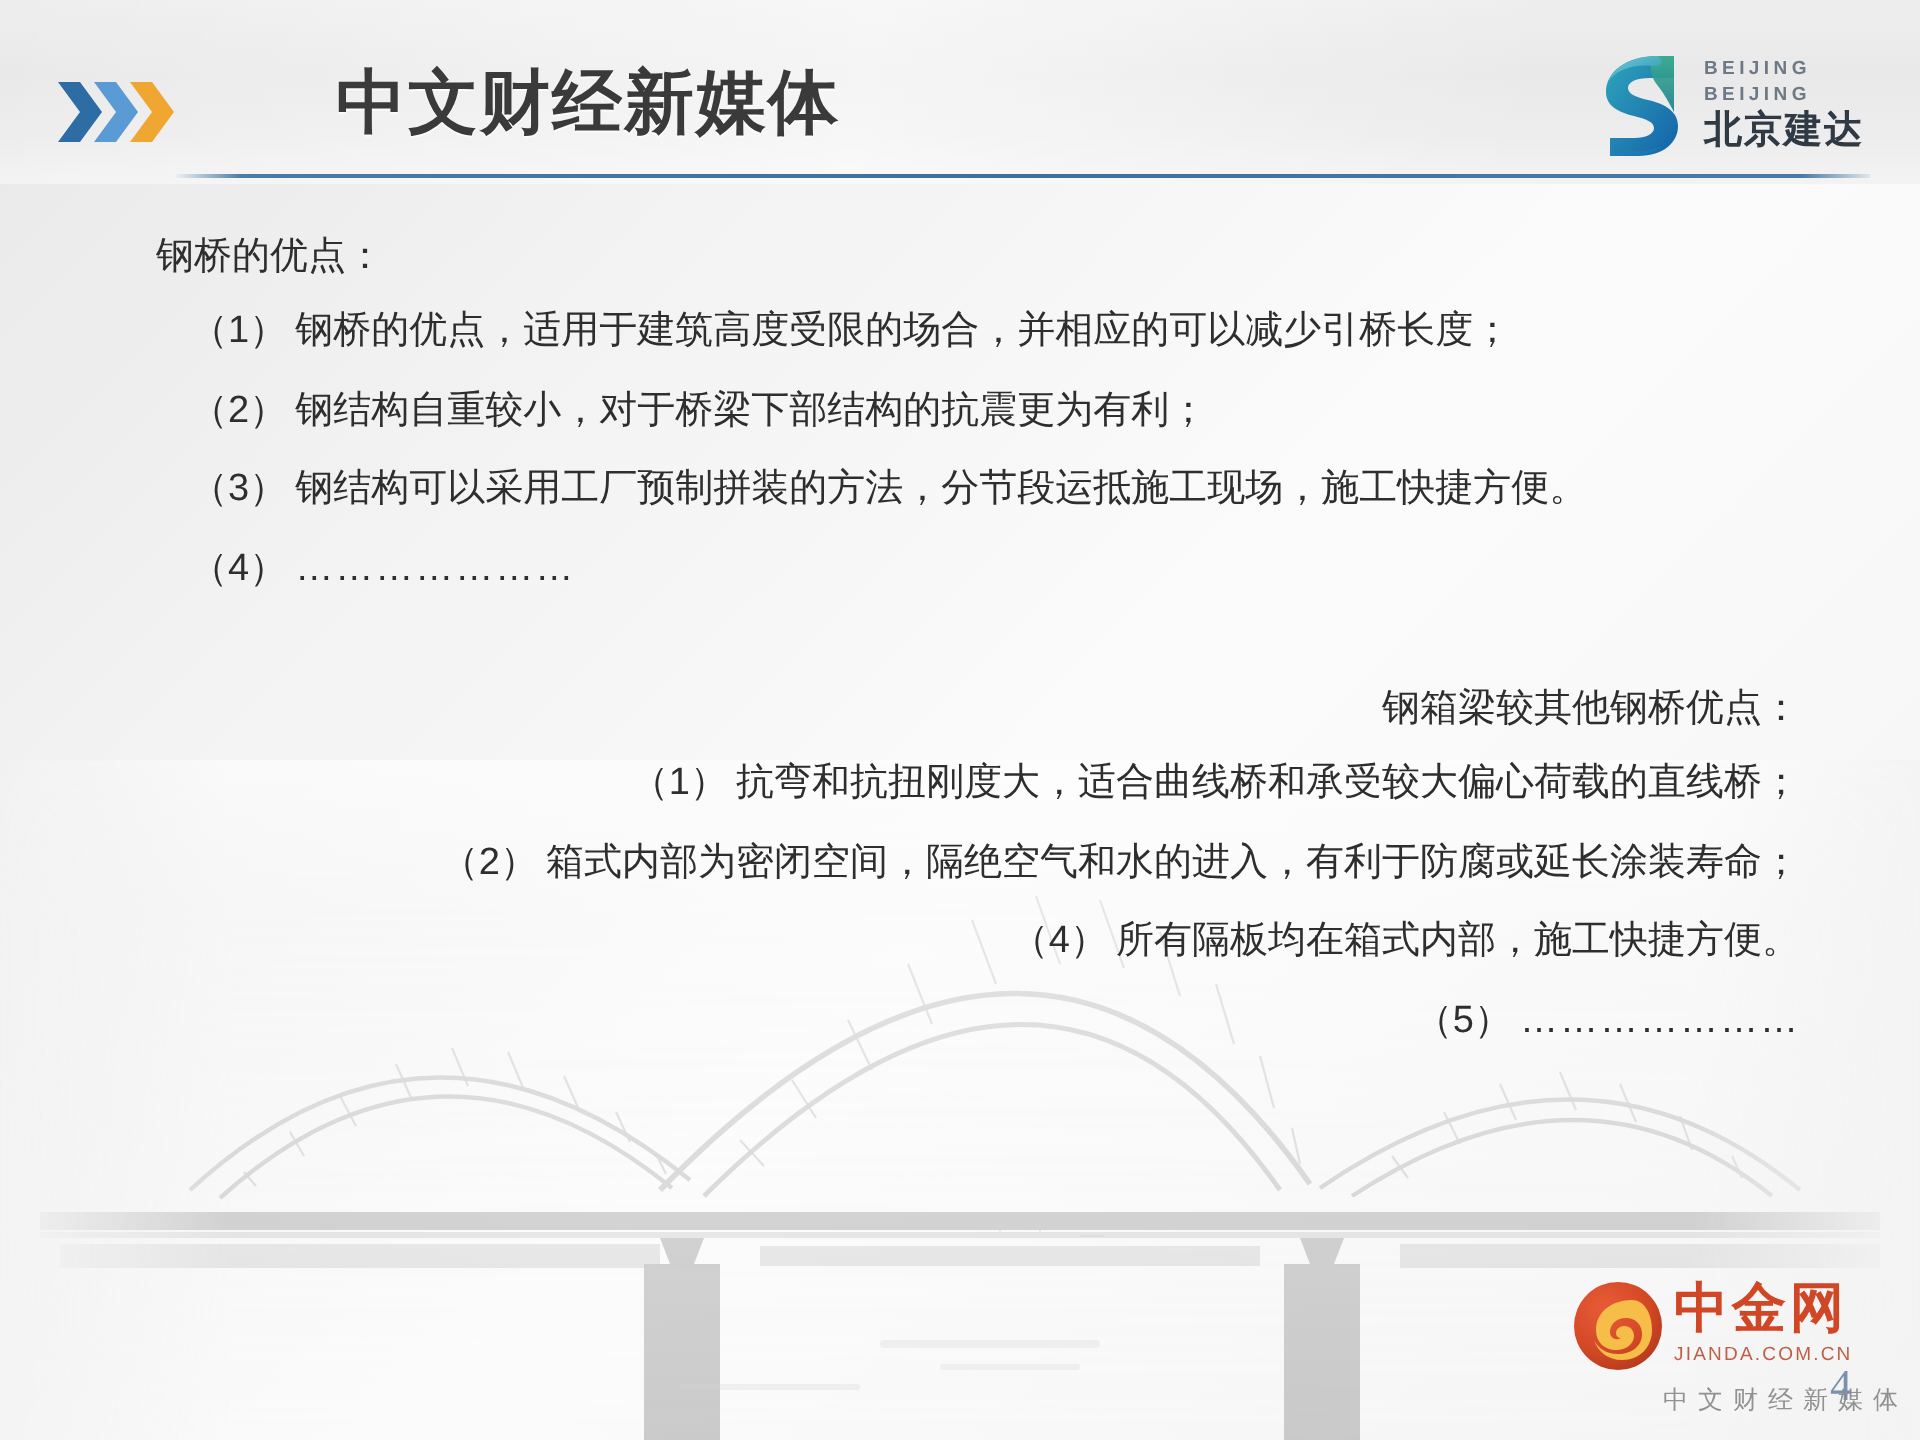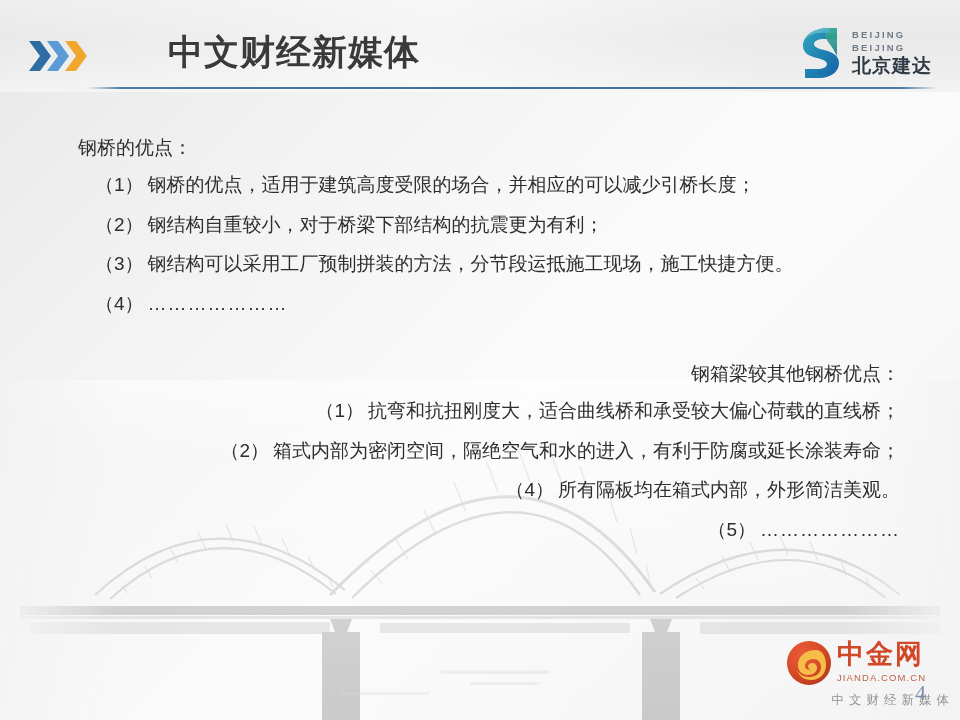--- a/index.html
+++ b/index.html
@@ -113,21 +113,20 @@
   .block-1 { top:26px; }
   .block-2 { top:252px;text-align:right; }
 
   .lead {
     font-size:19px;
     color:#2e2e2e;
     margin-left:78px;
     line-height:1.2;
     margin-bottom:14px;
     white-space:nowrap;
-    margin-top:19px;
   }
   .item {
     font-size:19px;
     color:#2e2e2e;
     margin-left:95px;
     line-height:1.2;
     margin-bottom:17px;
     white-space:nowrap;
   }
   .item .num { margin-right:4px; }
@@ -350,21 +349,21 @@
     <div class="block block-2">
       <div class="lead">钢箱梁较其他钢桥优点：</div>
 
       <div class="item">
         <span class="num">（1）</span><span class="txt">抗弯和抗扭刚度大，适合曲线桥和承受较大偏心荷载的直线桥；</span>
       </div>
       <div class="item">
         <span class="num">（2）</span><span class="txt">箱式内部为密闭空间，隔绝空气和水的进入，有利于防腐或延长涂装寿命；</span>
       </div>
       <div class="item">
-        <span class="num">（4）</span><span class="txt">所有隔板均在箱式内部，外形简洁美观。</span>
+        <span class="num">（4）</span><span class="txt">所有隔板均在箱式内部，施工快捷方便。</span>
       </div>
       <div class="item dots">
         <span class="num">（5）</span><span class="txt">…………………</span>
       </div>
     </div>
   </div>
 
   <div class="page-num">4</div>
 
   <div class="watermark">

